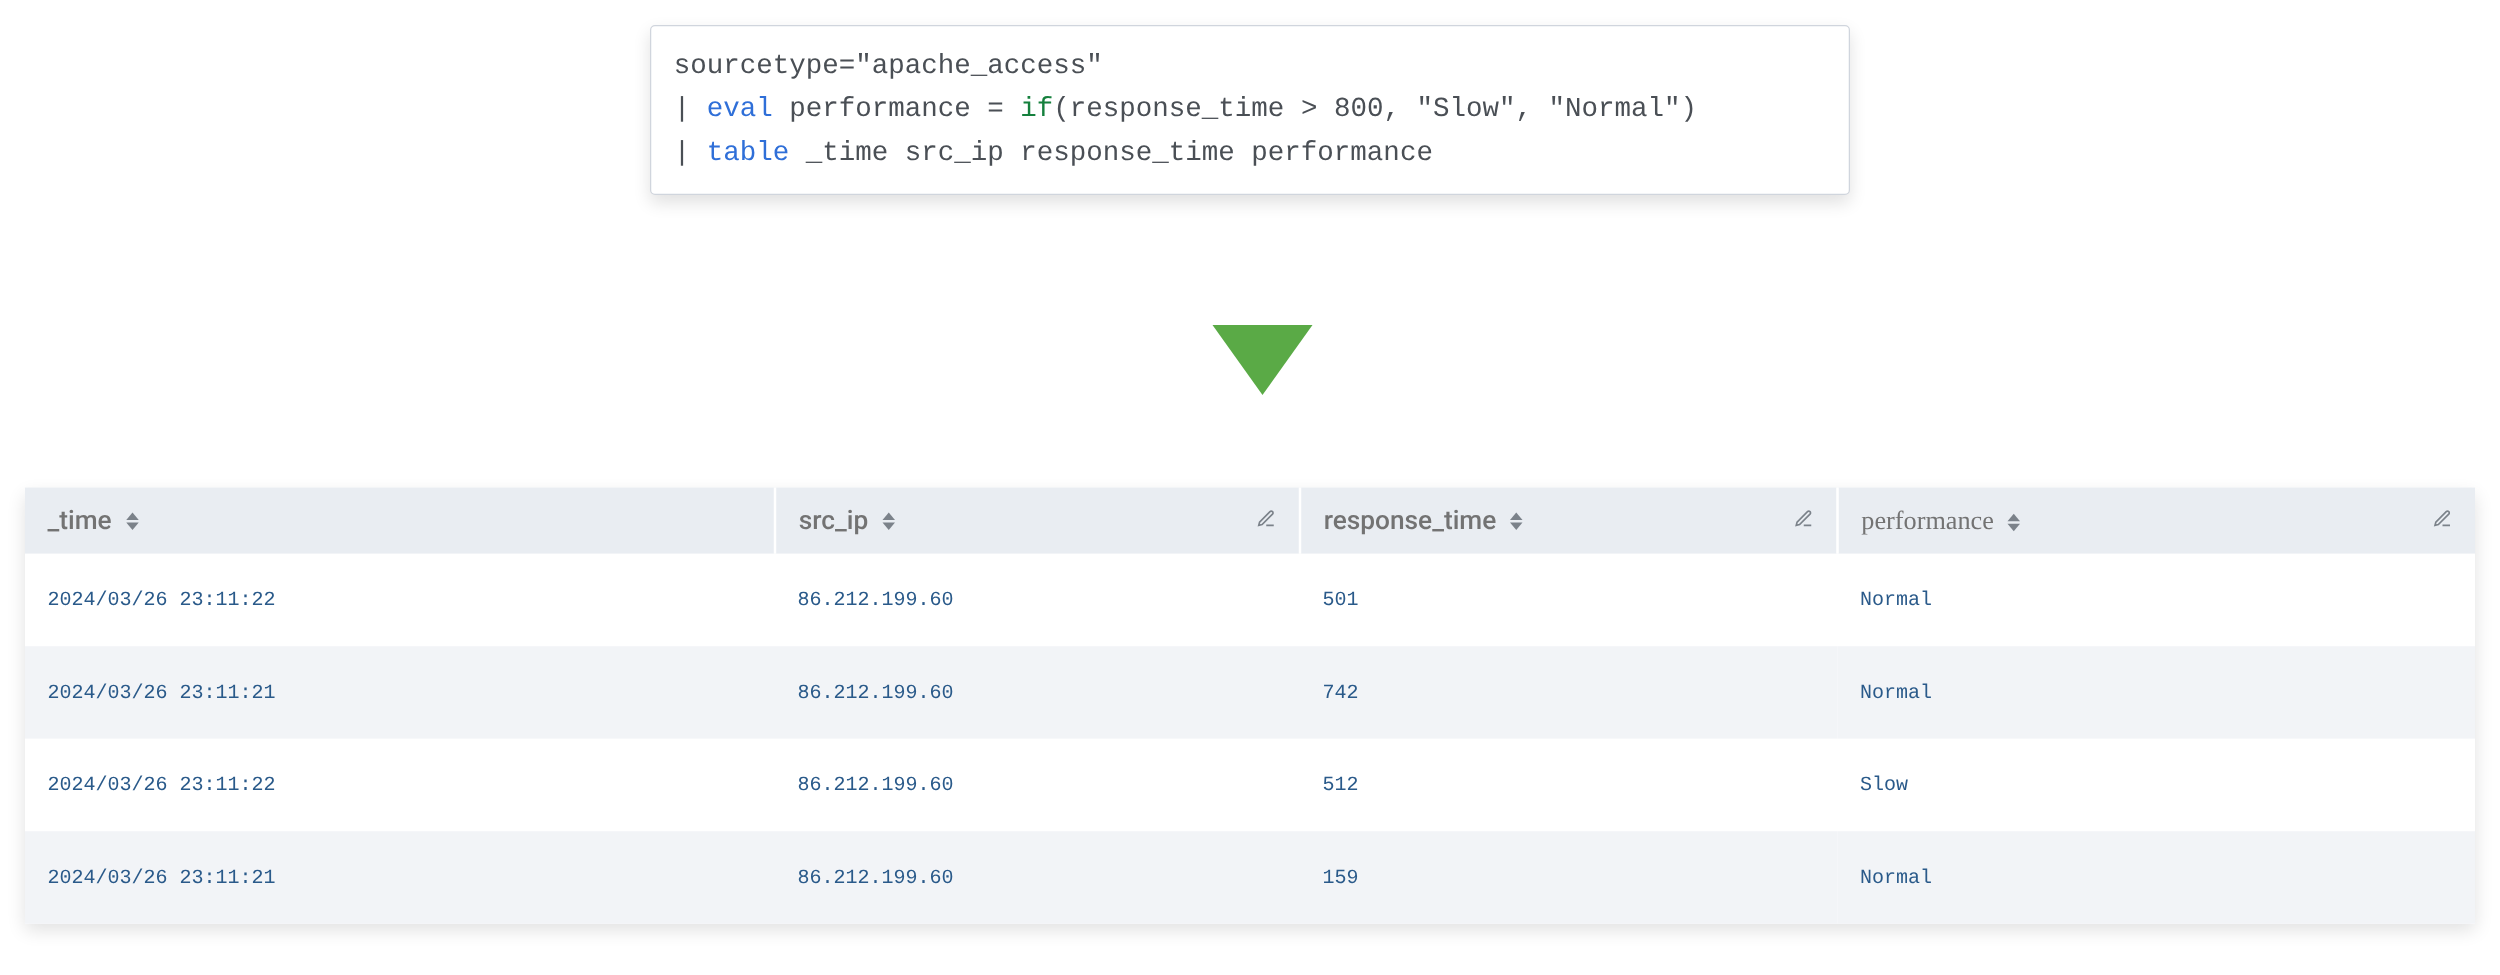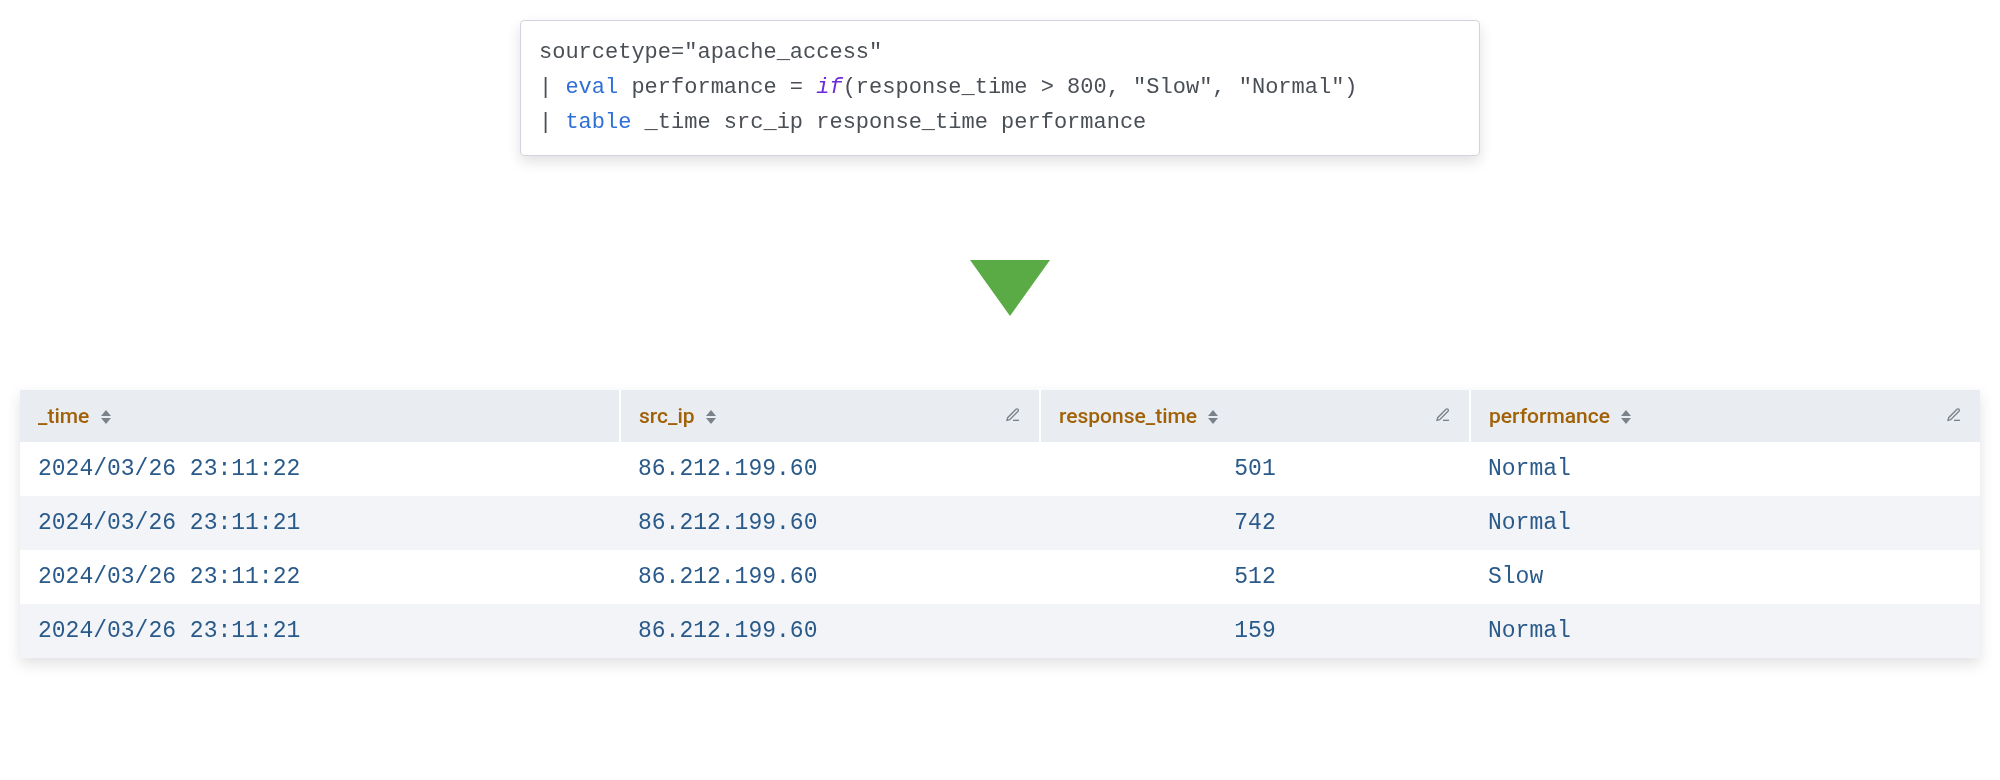--- a/index.html
+++ b/index.html
@@ -20,49 +20,49 @@
   box-shadow: 0 6px 14px rgba(0,0,0,0.12);
   padding: 14px 18px;
   font-family: "SFMono-Regular", Consolas, "Liberation Mono", Menlo, monospace;
   font-size: 22px;
   line-height: 1.6;
   color: #4a4f55;
   background: #fff;
 }
 .query-box .pipe { color: #4a4f55; }
 .query-box .kw { color: #2f6fd8; }
-.query-box .fn { color: #6d28d9; font-style: italic; }
+.query-box .fn { color: #15803d; }
 .arrow-down {
   position: absolute;
   left: 970px;
   top: 260px;
   width: 0; height: 0;
   border-left: 40px solid transparent;
   border-right: 40px solid transparent;
   border-top: 56px solid #5aaa46;
 }
 .results {
   position: absolute;
   left: 20px;
   top: 390px;
   width: 1960px;
   box-shadow: 0 6px 14px rgba(0,0,0,0.12);
   background: #fff;
 }
 table { width: 100%; border-collapse: collapse; table-layout: fixed; }
 thead th {
   background: #e9edf2;
-  color: #a16207;
+  color: #737373;
   font-weight: 500;
   font-size: 21px;
   padding: 14px 18px;
   text-align: left;
   border-right: 2px solid #fff;
 }
-thead th:last-child { border-right: none; }
+thead th:last-child { border-right: none; font-family: Liberation Serif, serif; }
 thead th.num { text-align: left; }
 th .sort-icons {
   display: inline-flex;
   flex-direction: column;
   margin-left: 6px;
   vertical-align: middle;
   line-height: 0;
 }
 th .sort-icons .up, th .sort-icons .down {
   width: 0; height: 0;
@@ -71,25 +71,25 @@
 }
 th .sort-icons .up { border-bottom: 6px solid #7b828a; margin-bottom: 2px; }
 th .sort-icons .down { border-top: 6px solid #7b828a; }
 th .pencil {
   float: right;
   display: inline-block;
   color: #7b828a;
 }
 tbody td {
   font-family: "SFMono-Regular", Consolas, "Liberation Mono", Menlo, monospace;
-  font-size: 23px;
+  font-size: 16px;
   color: #2a5a8a;
-  padding: 14px 18px;
+  padding: 28px 18px;
 }
-tbody td.num { text-align: center; }
+tbody td.num { text-align: left; }
 tbody tr:nth-child(even) { background: #f2f4f7; }
 tbody tr:nth-child(odd) { background: #ffffff; }
 .col-time { width: 600px; }
 .col-src  { width: 420px; }
 .col-resp { width: 430px; }
 .col-perf { width: 510px; }
 </style>
 </head>
 <body>
 

